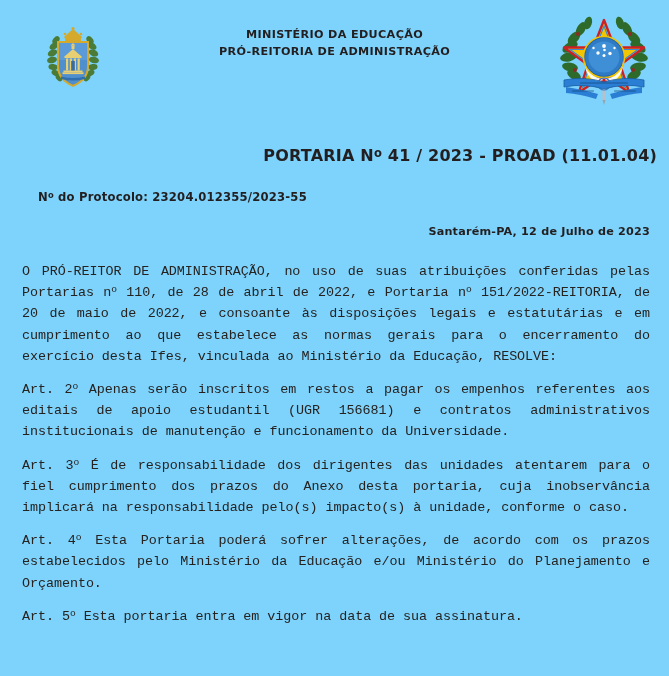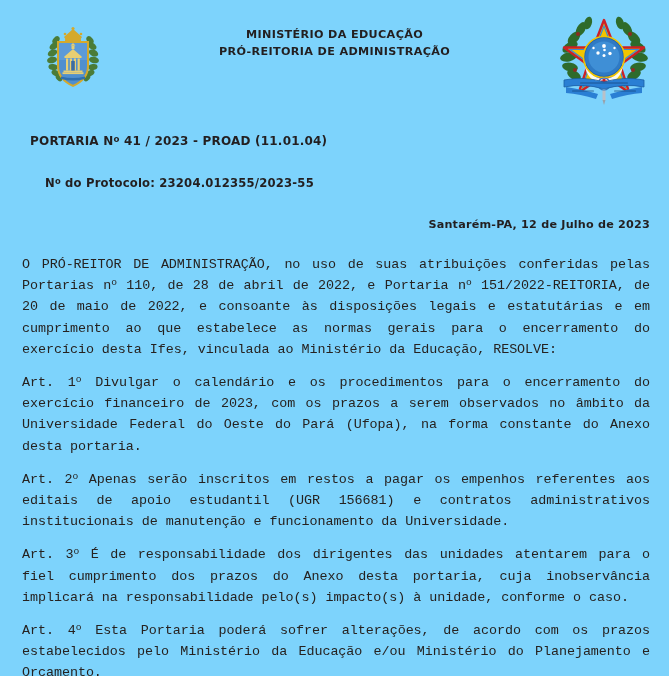--- a/index.html
+++ b/index.html
@@ -65,33 +65,34 @@
     height: 92px;
   }
 
   
   .title-block {
     padding: 0 0 0 30px;
   }
   .doc-title {
     font-family: "DejaVu Sans", "Liberation Sans", sans-serif;
     font-weight: bold;
-    font-size: 12px;
+    font-size: 16px;
     letter-spacing: 0.2px;
     color: #231f20;
-    margin: 0;
+    margin: 12px;
     padding-top: 18px;
+    text-align: right;
   }
   .doc-protocol {
     font-family: "DejaVu Sans", "Liberation Sans", sans-serif;
     font-weight: bold;
     font-size: 11.6px;
     letter-spacing: 0.2px;
     color: #231f20;
-    margin: 15px;
+    margin: 8px;
     padding-top: 13px;
   }
   .doc-place-date {
     font-family: "DejaVu Sans", "Liberation Sans", sans-serif;
     font-weight: bold;
     font-size: 11.2px;
     letter-spacing: 0.2px;
     color: #231f20;
     text-align: right;
     padding: 13px 19px 0 17px;
@@ -284,20 +285,19 @@
       <span>N<sup class="ord">o</sup> do Protocolo: 23204.012355/2023-55</span>
     </div>
   </div>
 
   <div class="doc-place-date">
     <span>Santarém-PA, 12 de Julho de 2023</span>
   </div>
 
   <div class="doc-body">
     <p class="para">O PRÓ-REITOR DE ADMINISTRAÇÃO, no uso de suas atribuições conferidas pelas Portarias n<sup class="ord">o</sup> 110, de 28 de abril de 2022, e Portaria n<sup class="ord">o</sup> 151/2022-REITORIA, de 20 de maio de 2022, e consoante às disposições legais e estatutárias e em cumprimento ao que estabelece as normas gerais para o encerramento do exercício desta Ifes, vinculada ao Ministério da Educação, RESOLVE:</p>
-    <p class="para">Art. 1<sup class="ord">o</sup> Divulgar o calendário e os procedimentos para o encerramento do exercício financeiro de 2023, com os prazos a serem observados no âmbito da Universidade Federal do Oeste do Pará (Ufopa), na forma constante do Anexo desta portaria.</p>
     <p class="para">Art. 2<sup class="ord">o</sup> Apenas serão inscritos em restos a pagar os empenhos referentes aos editais de apoio estudantil (UGR 156681) e contratos administrativos institucionais de manutenção e funcionamento da Universidade.</p>
     <p class="para">Art. 3<sup class="ord">o</sup> É de responsabilidade dos dirigentes das unidades atentarem para o fiel cumprimento dos prazos do Anexo desta portaria, cuja inobservância implicará na responsabilidade pelo(s) impacto(s) à unidade, conforme o caso.</p>
     <p class="para">Art. 4<sup class="ord">o</sup> Esta Portaria poderá sofrer alterações, de acordo com os prazos estabelecidos pelo Ministério da Educação e/ou Ministério do Planejamento e Orçamento.</p>
     <p class="para">Art. 5<sup class="ord">o</sup> Esta portaria entra em vigor na data de sua assinatura.</p>
   </div>
 
 </div>
 
 </body></html>

